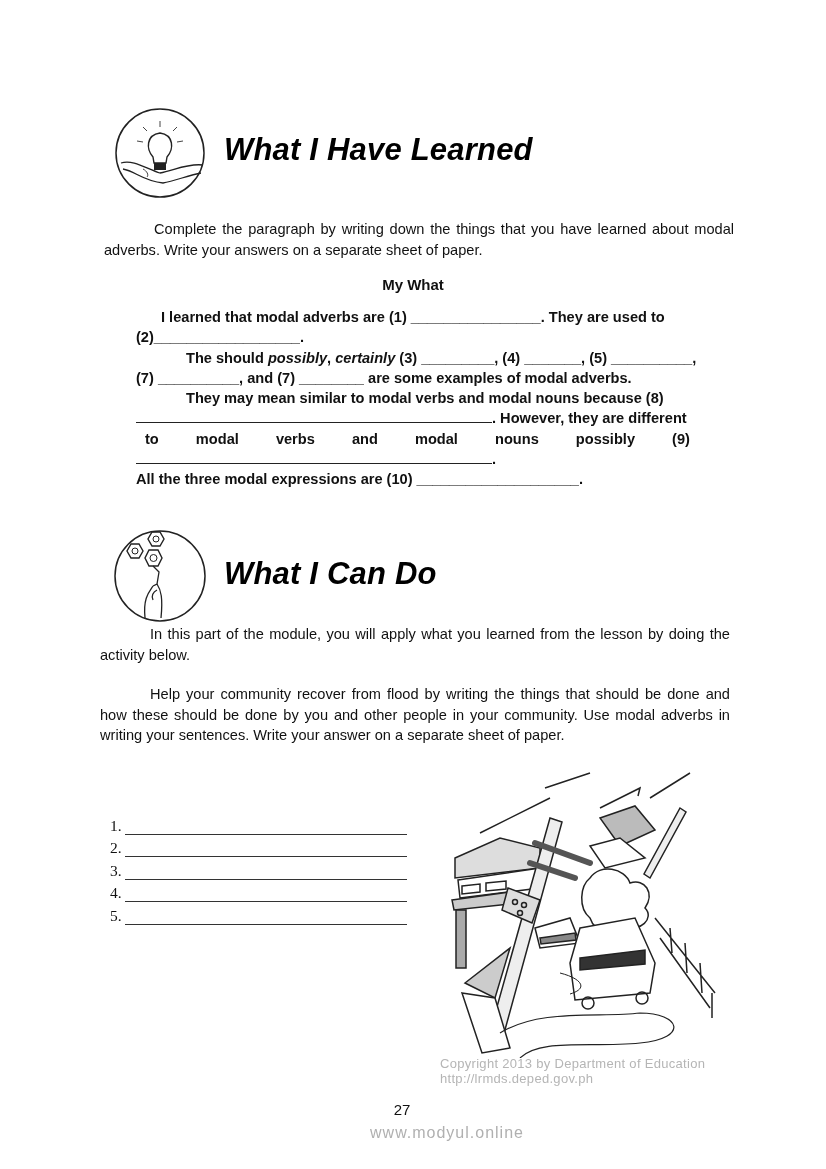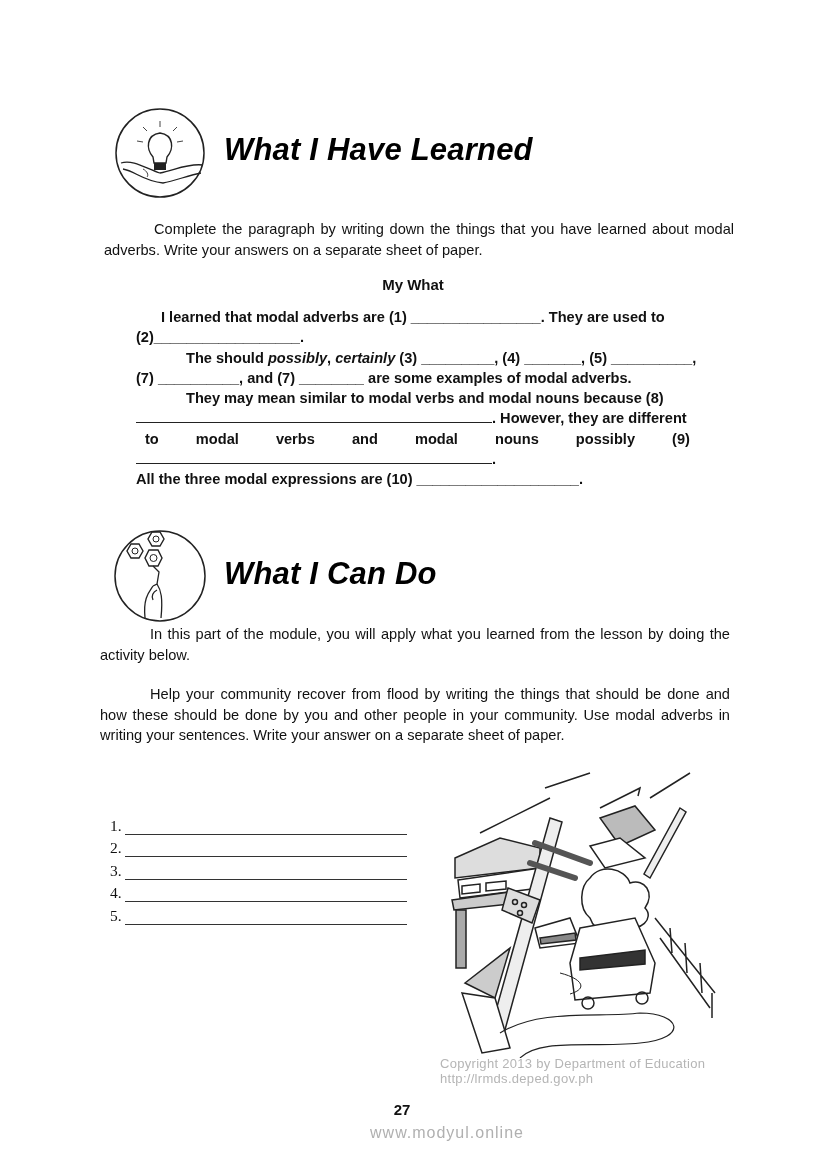--- a/index.html
+++ b/index.html
@@ -31,21 +31,21 @@
   .answer-list {
     position: absolute; left: 110px; top: 812px; font-family: "Liberation Serif", serif;
     font-size: 15.5px;
   }
   .answer-row { height: 22.5px; display: flex; align-items: flex-end; }
   .answer-num { width: 14px; }
   .answer-line { width: 282px; border-bottom: 1px solid #333; height: 14px; margin-left: 1px; }
   .copyright {
     position: absolute; left: 440px; top: 1056px; font-size: 13px; color: #b5b5b5; letter-spacing: 0.3px;
   }
-  .page-num { position: absolute; left: 0; width: 804px; text-align: center; top: 1101px; font-size: 15px; color: #111; font-weight: bold; }
+  .page-num { position: absolute; left: 0; width: 804px; text-align: center; top: 1101px; font-size: 15px; color: #111; }
   .watermark { position: absolute; left: 0; width: 826px; text-align: center; top: 1124px; font-size: 16px; color: #b0b0b0; letter-spacing: 1px; margin-left: 34px; }
 </style>
 </head>
 <body>
 
 <div class="section-icon" style="left:113px; top:107px;">
   <svg width="94" height="92" viewBox="0 0 94 92">
     <circle cx="47" cy="46" r="44" fill="none" stroke="#222" stroke-width="1.5"></circle>
 
     <path d="M40 50 C33 42 33 28 47 26 C61 28 61 42 54 50 L53 56 L41 56 Z" fill="none" stroke="#222" stroke-width="1.4"></path>

